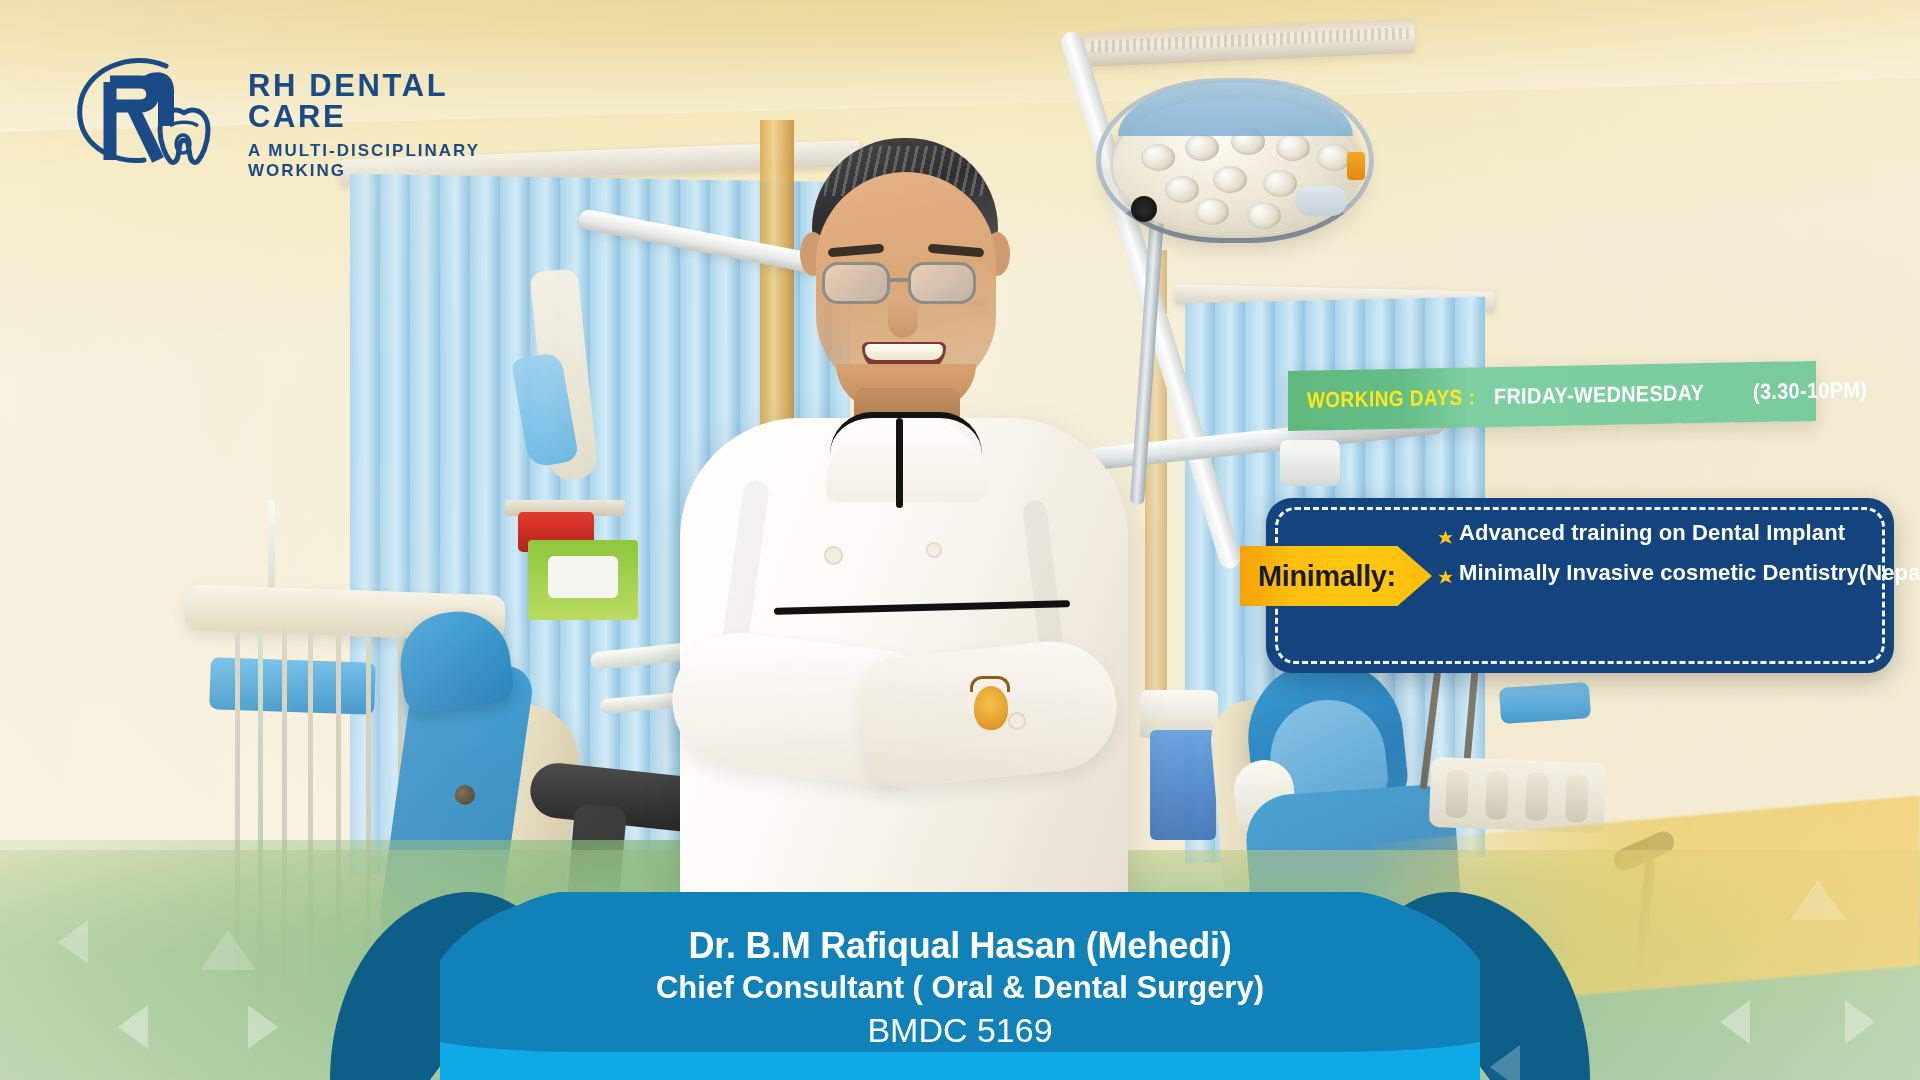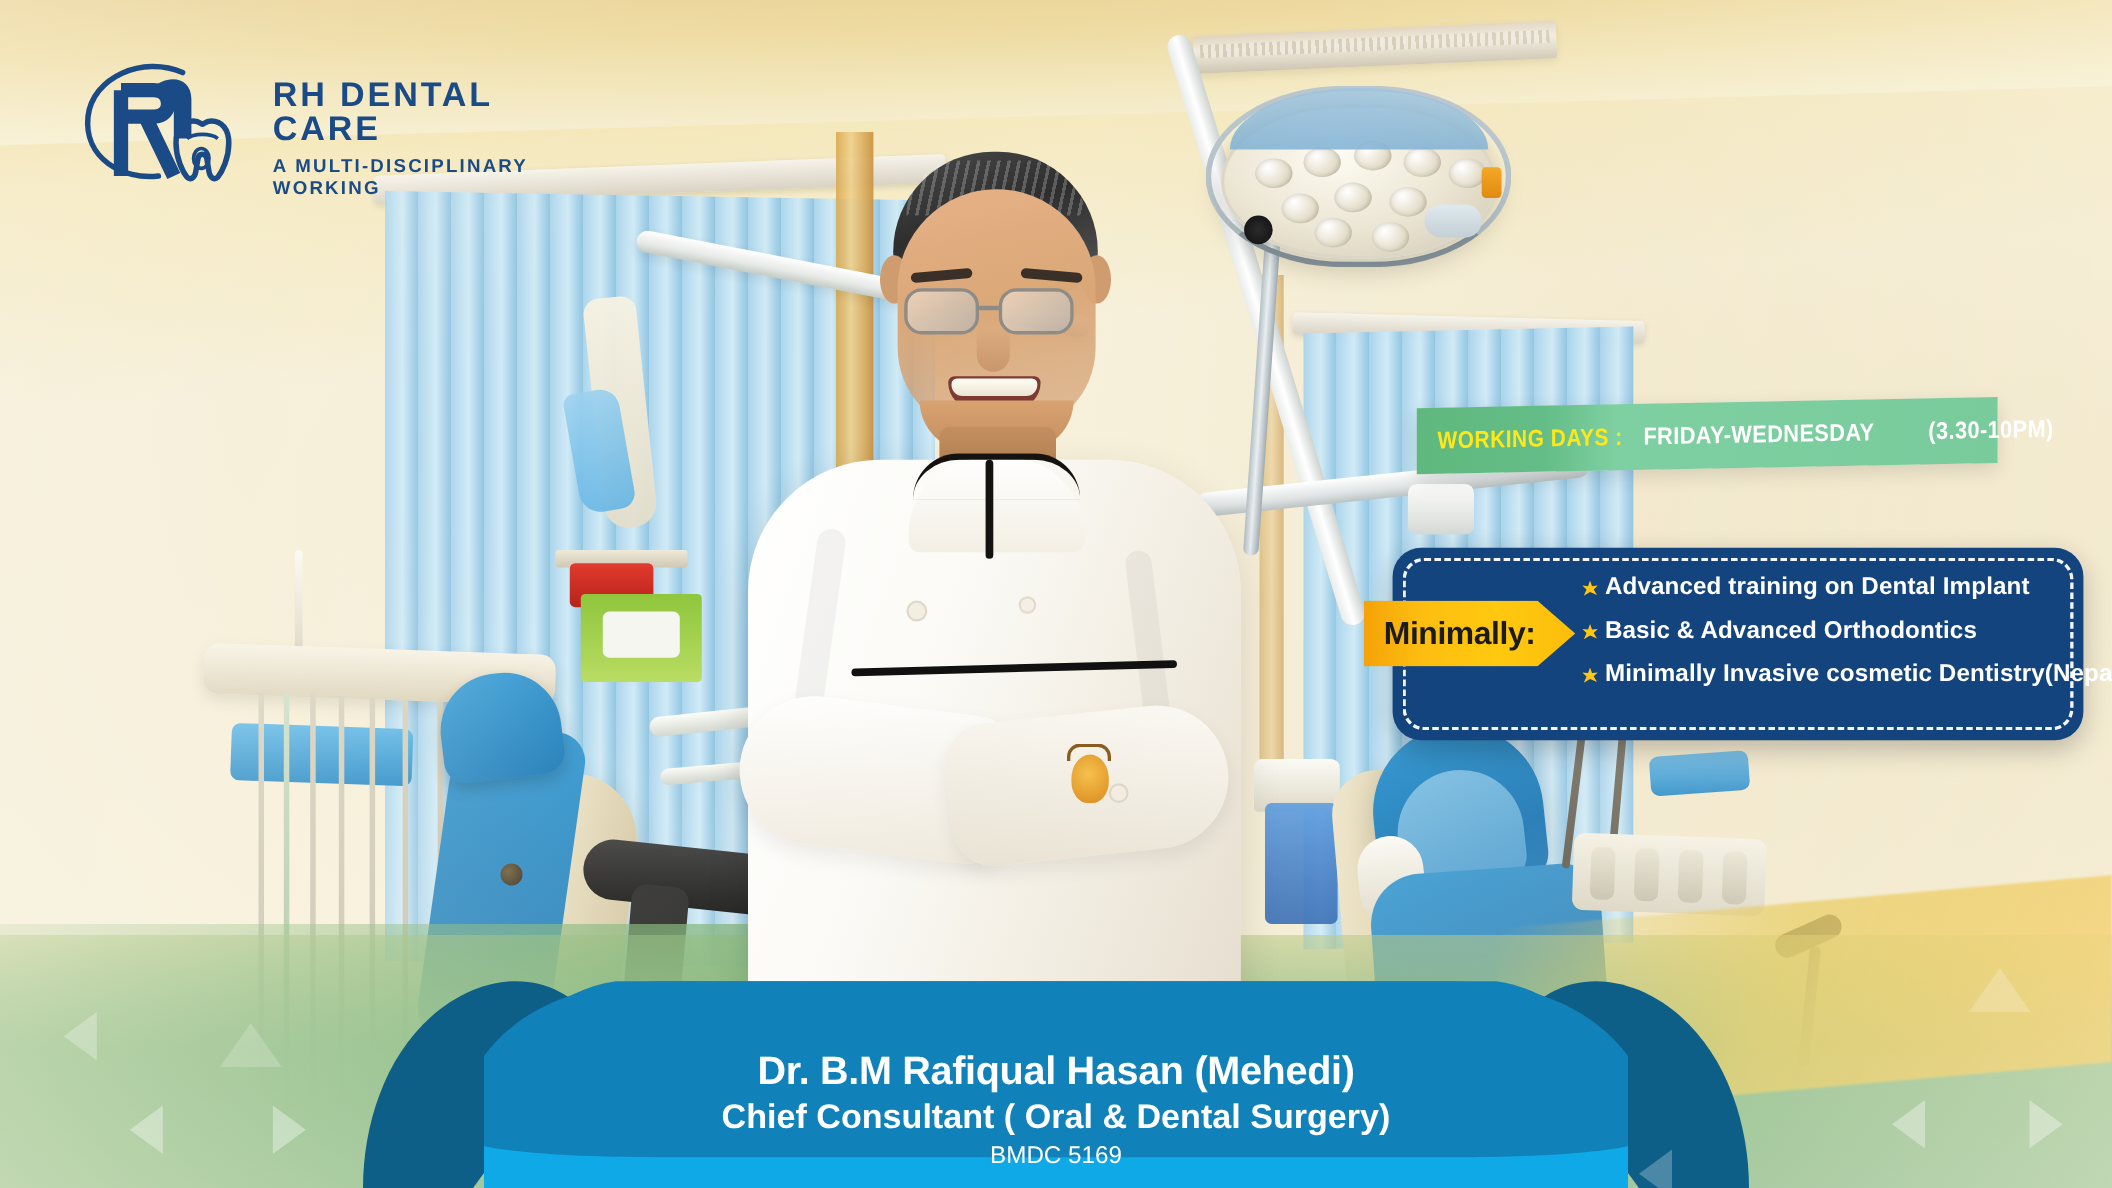--- a/index.html
+++ b/index.html
@@ -299,21 +299,21 @@
   .spec-box {
     position:absolute; left:1266px; top:498px; width:628px; height:175px;
     background:#14447e; border-radius:26px;
     box-shadow:0 8px 24px rgba(0,0,0,.22);
   }
   .spec-box:before {
     content:""; position:absolute; inset:9px; border:3px dashed #ffffff;
     border-radius:20px; opacity:.95;
   }
   .spec-list { position:absolute; left:172px; top:22px; right:26px; }
-  .spec-item { display:flex; align-items:center; margin-bottom:14px; }
+  .spec-item { display:flex; align-items:flex-end; margin-bottom:14px; }
   .spec-item:last-child { margin-bottom:0; }
   .spec-bullet {
     width:15px; height:15px; margin-right:6px; margin-top:5px; flex:0 0 auto;
     background:#ffc713;
     clip-path:polygon(50% 0%,62% 34%,97% 30%,72% 54%,92% 88%,50% 70%,12% 92%,29% 55%,3% 30%,38% 34%);
   }
   .spec-text { color:#ffffff; font-weight:bold; font-size:22px; letter-spacing:.1px; line-height:1.16; white-space:nowrap; }
 
   .spec-tag {
     position:absolute; left:1240px; top:546px; width:192px; height:60px;
@@ -330,21 +330,21 @@
     color:#1b1b1b; font-weight:bold; font-size:29px; padding-left:18px; letter-spacing:-.4px;
   }
 
   
   .ribbon-wrap { position:absolute; left:0; bottom:0; width:1920px; height:300px; }
   .ribbon-svg  { position:absolute; left:0; bottom:0; width:1920px; height:300px; }
   .ribbon-text { position:absolute; left:0; bottom:10px; width:1920px; text-align:center; color:#fff; }
   .rb-name { font-size:36px; font-weight:bold; letter-spacing:-.3px; line-height:1.12; }
   .rb-role { font-size:31px; font-weight:bold; line-height:1.26; margin-top:2px;}
   .rb-deg  { font-size:31px; font-weight:normal; line-height:1.26; margin-top:2px;}
-  .rb-bmdc { font-size:22px; font-weight:normal; line-height:1.26; margin-top:2px; margin-bottom:6px;}
+  .rb-bmdc { font-size:34px; font-weight:normal; line-height:1.26; margin-top:2px; margin-bottom:18px;}
 
   
   .arrow { position:absolute; width:0; height:0; opacity:.55; }
   .arrow.left  { border-top:22px solid transparent; border-bottom:22px solid transparent;
                  border-right:30px solid rgba(255,255,255,.65); }
   .arrow.right { border-top:22px solid transparent; border-bottom:22px solid transparent;
                  border-left:30px solid rgba(255,255,255,.65); }
   .arrow.up    { border-left:28px solid transparent; border-right:28px solid transparent;
                  border-bottom:40px solid rgba(255,255,255,.55); }
 </style>
@@ -504,24 +504,20 @@
   </div>
 
   <div class="spec-box">
     <div class="spec-list">
       <div class="spec-item">
         <span class="spec-bullet"></span>
         <span class="spec-text">Advanced training on Dental Implant</span>
       </div>
       <div class="spec-item">
         <span class="spec-bullet"></span>
-        <span class="spec-text">Basic &amp; Advanced Orthodontics</span>
-      </div>
-      <div class="spec-item">
-        <span class="spec-bullet"></span>
         <span class="spec-text">Minimally Invasive cosmetic Dentistry(Nepal)</span>
       </div>
     </div>
   </div>
   <div class="spec-tag-tail"></div>
   <div class="spec-tag">
     <span>Minimally:</span>
   </div>
 
   <div class="ribbon-wrap">

